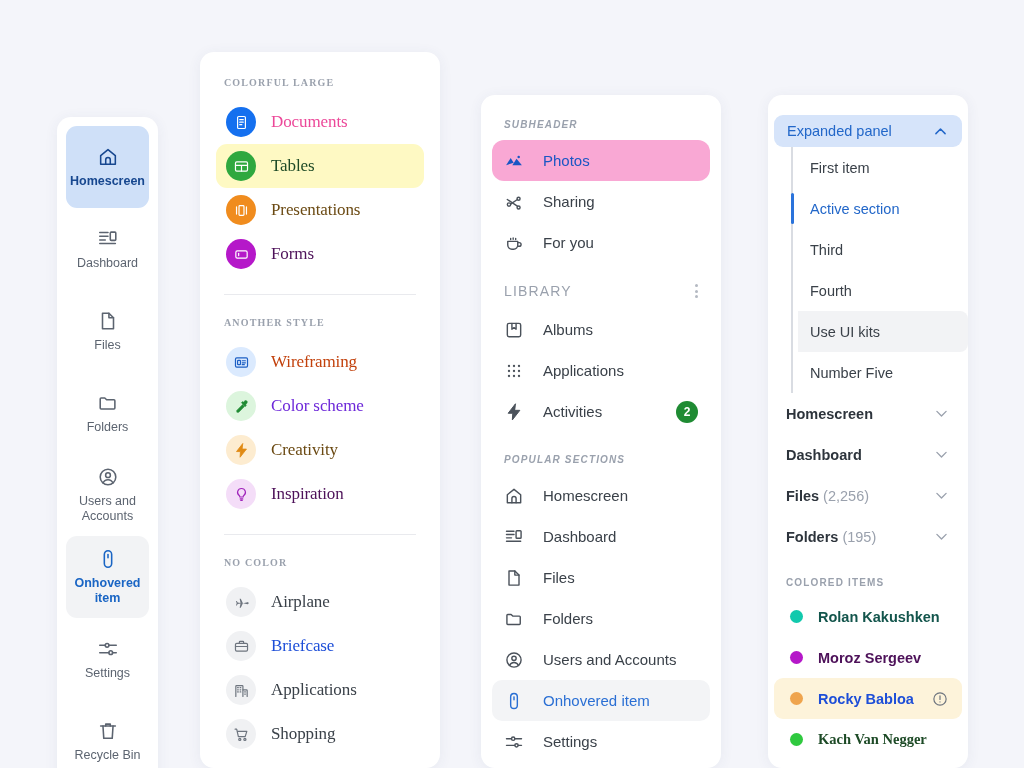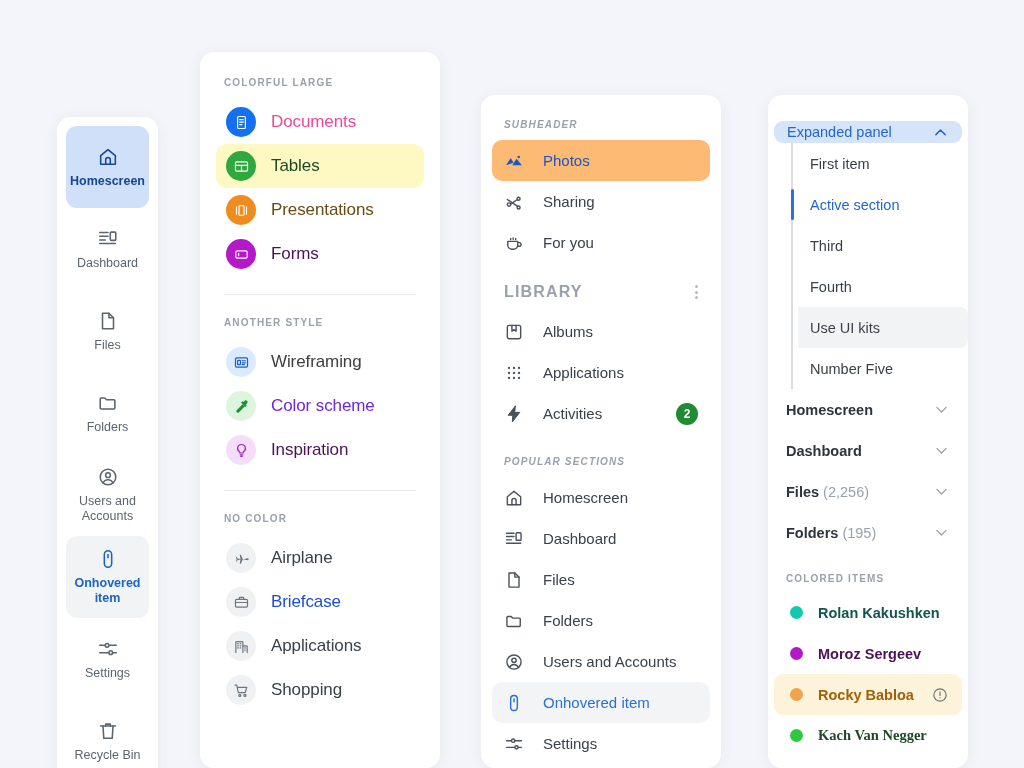--- a/index.html
+++ b/index.html
@@ -34,21 +34,21 @@
   .rail-label {
     font-size: 12.5px; line-height: 15px; color: #5c6470; font-weight: 400;
     max-width: 78px; word-wrap: break-word;
   }
   .rail-item.active { background: #cfe0f8; }
   .rail-item.active .rail-label { color: #17478f; font-weight: 600; }
   .rail-item.hover { background: #f2f3f5; }
   .rail-item.hover .rail-label { color: #1a65c4; font-weight: 600; }
 
   
-  #colorful { left: 200px; top: 52px; width: 240px; height: 716px; padding: 0 16px; }
+  #colorful { left: 200px; top: 52px; width: 240px; height: 716px; padding: 0 16px; font-family: Liberation Serif, serif; }
   .sec-head {
     font-size: 10px; letter-spacing: 1.15px; font-weight: 600;
     color: #9aa1ad; text-transform: uppercase;
     padding: 0 8px; margin-top: 22px; margin-bottom: 12px;
   }
   #colorful .sec-head:first-child { margin-top: 25px; }
   .crow {
     display: flex; align-items: center; gap: 15px;
     height: 44px; padding: 0 10px; border-radius: 11px;
   }
@@ -62,52 +62,52 @@
   .divider { height: 1px; background: #e9eaee; margin: 18px 8px 0; }
 
   
   #subpanel { left: 481px; top: 95px; width: 240px; height: 673px; padding: 0 11px; }
   .srow {
     display: flex; align-items: center; gap: 19px;
     height: 41px; padding: 0 12px; border-radius: 10px;
     position: relative;
   }
   .srow .txt { font-size: 15px; color: #3a4149; font-weight: 400; }
-  .srow.active { background: #fdba74; }
+  .srow.active { background: #f9a8d4; border-radius: 12px; }
   .srow.active .txt { color: #1a56c4; font-weight: 500; }
   .srow.hover { background: #f3f4f6; }
   .srow.hover .txt { color: #2a6fd4; font-weight: 500; }
   .srow .ico { width: 20px; height: 20px; flex: 0 0 20px; display:block; }
   .count-badge {
     position: absolute; right: 12px;
     min-width: 22px; height: 22px; border-radius: 11px;
     background: #1f8b33; color: #fff;
     font-size: 12px; font-weight: 600;
     display: flex; align-items: center; justify-content: center;
     padding: 0 6px;
   }
   .sec-head-row {
     display: flex; align-items: center; justify-content: space-between;
     padding: 0 12px; margin-top: 20px; margin-bottom: 10px;
   }
   .sec-head-row .sh {
-    font-size: 16px; letter-spacing: 1.15px; font-weight: 700;
+    font-size: 14px; letter-spacing: 1.15px; font-weight: 400;
     color: #9aa1ad; text-transform: uppercase;
   }
   #subpanel .sec-head { padding: 0 12px; margin-top: 22px; margin-bottom: 10px; font-style: italic; }
   #subpanel .sec-head:first-child { margin-top: 24px; }
   .kebab { display:flex; flex-direction: column; gap: 2.5px; align-items: center; }
   .kebab i { width: 3px; height: 3px; border-radius: 50%; background: #b4b9c2; display:block; }
 
   
   #tree { left: 768px; top: 95px; width: 200px; height: 673px; padding: 0 6px; }
   .tree-head {
     display: flex; align-items: center; justify-content: space-between;
     background: #d6e4fa; border-radius: 9px;
-    height: 22px; padding: 0 13px; margin-top: 26px;
+    height: 32px; padding: 0 13px; margin-top: 20px;
   }
   .tree-head .txt { font-size: 14.5px; color: #2267c9; font-weight: 500; }
   .tree-kids { position: relative; padding-left: 24px; }
   .tree-kids::before {
     content: ""; position: absolute; left: 17px; top: 0; bottom: 0;
     width: 1.5px; background: #d9dce2;
   }
   .tkid {
     height: 41px; display: flex; align-items: center;
     padding-left: 12px; position: relative; border-radius: 0 8px 8px 0;
@@ -262,30 +262,38 @@
       <div class="divider"></div>
       <div class="sec-head">Another style</div>
       <div class="crow">
         <span class="badge-ico" style="background: rgb(219, 234, 254);">
           <svg class="ico" viewBox="0 0 24 24" fill="none" stroke="currentColor" stroke-width="1.7" stroke-linecap="round" stroke-linejoin="round" style="color: rgb(29, 95, 196); width: 17px; height: 17px;">
             <rect x="3.5" y="5.5" width="17" height="13" rx="1.8"></rect>
             <rect x="6.5" y="9" width="4" height="6" rx=".8"></rect>
             <path d="M13 9.5h4.5M13 12.5h4.5M13 15h3"></path>
           </svg>
         </span>
-        <span class="txt" style="color: #404040;">Wireframing</span>
+        <span class="txt" style="color: #c2410c;">Wireframing</span>
       </div>
       <div class="crow">
         <span class="badge-ico" style="background: rgb(220, 245, 221);">
           <svg class="ico" viewBox="0 0 24 24" fill="none" stroke="currentColor" stroke-width="1.7" stroke-linecap="round" stroke-linejoin="round" style="color: rgb(31, 139, 51); width: 17px; height: 17px;">
             <path d="M19.5 4.5a2.3 2.3 0 0 0-3.3 0l-1.6 1.6-1-1-1.6 1.6 5.3 5.3L18.9 10l-1-1 1.6-1.6a2.3 2.3 0 0 0 0-2.9z" fill="currentColor" stroke="currentColor" stroke-width="1"></path>
             <path d="M13.7 9.3 5.5 17.5V20h2.5l8.2-8.2z" fill="currentColor" stroke="currentColor" stroke-width="1"></path>
           </svg>
         </span>
         <span class="txt" style="color: #6d28d9;">Color scheme</span>
+      </div>
+      <div class="crow">
+        <span class="badge-ico" style="background: rgb(253, 236, 208);">
+          <svg class="ico" viewBox="0 0 24 24" fill="none" stroke="currentColor" stroke-width="1.7" stroke-linecap="round" stroke-linejoin="round" style="color: rgb(224, 138, 20); width: 17px; height: 17px;">
+            <path d="M13.5 2.5 5 13.5h5.5L10 21.5 19 10h-5.8z" fill="currentColor" stroke="currentColor" stroke-width="1.2"></path>
+          </svg>
+        </span>
+        <span class="txt" style="color: rgb(107, 74, 19);">Creativity</span>
       </div>
       <div class="crow">
         <span class="badge-ico" style="background: rgb(244, 221, 248);">
           <svg class="ico" viewBox="0 0 24 24" fill="none" stroke="currentColor" stroke-width="1.7" stroke-linecap="round" stroke-linejoin="round" style="color: rgb(160, 36, 187); width: 17px; height: 17px;">
             <path d="M12 3.5a5.5 5.5 0 0 0-3.2 10c.5.4.8 1 .8 1.6v.4h4.8v-.4c0-.6.3-1.2.8-1.6A5.5 5.5 0 0 0 12 3.5z"></path>
             <path d="M10.2 18.2h3.6M11 20.4h2"></path>
           </svg>
         </span>
         <span class="txt" style="color: rgb(77, 17, 89);">Inspiration</span>
       </div>
@@ -541,21 +549,21 @@
       <div class="colrow">
         <span class="dot" style="background: rgb(18, 201, 173);"></span>
         <span class="txt" style="color: rgb(19, 85, 76);">Rolan Kakushken</span>
       </div>
       <div class="colrow">
         <span class="dot" style="background: rgb(181, 24, 201);"></span>
         <span class="txt" style="color: rgb(77, 17, 89);">Moroz Sergeev</span>
       </div>
       <div class="colrow warn">
         <span class="dot" style="background: rgb(239, 164, 77);"></span>
-        <span class="txt" style="color: #a16207;">Rocky Babloa</span>
+        <span class="txt" style="color: #1d4ed8;">Rocky Babloa</span>
         <span class="warn-ico">
           <svg style="width:16px;height:16px" viewBox="0 0 24 24" fill="none" stroke="#6e757f" stroke-width="1.8" stroke-linecap="round">
             <circle cx="12" cy="12" r="9.2"></circle>
             <path d="M12 7.2v5.4M12 16.3v.1"></path>
           </svg>
         </span>
       </div>
       <div class="colrow">
         <span class="dot" style="background: rgb(47, 201, 63);"></span>
         <span class="txt" style="color: rgb(29, 74, 38); font-family: Liberation Serif, serif;">Kach Van Negger</span>

